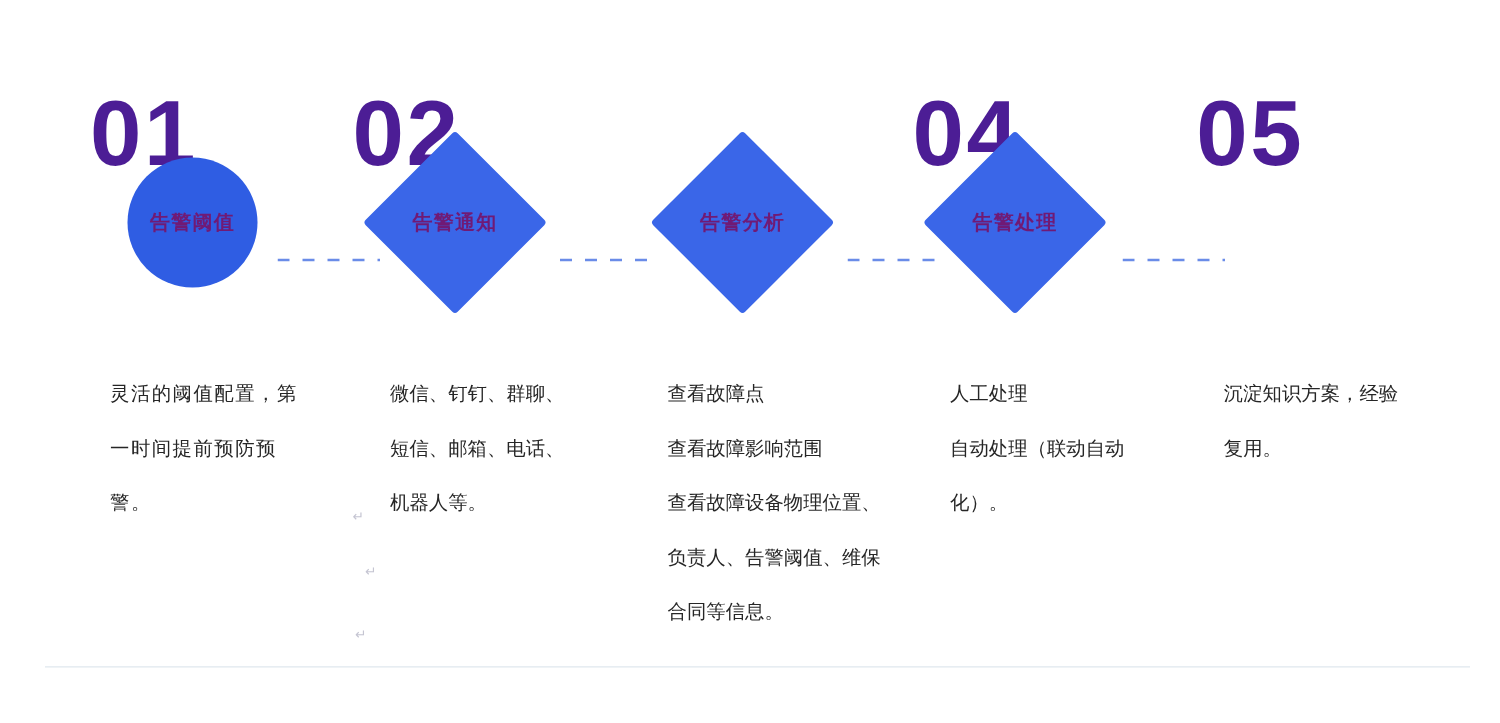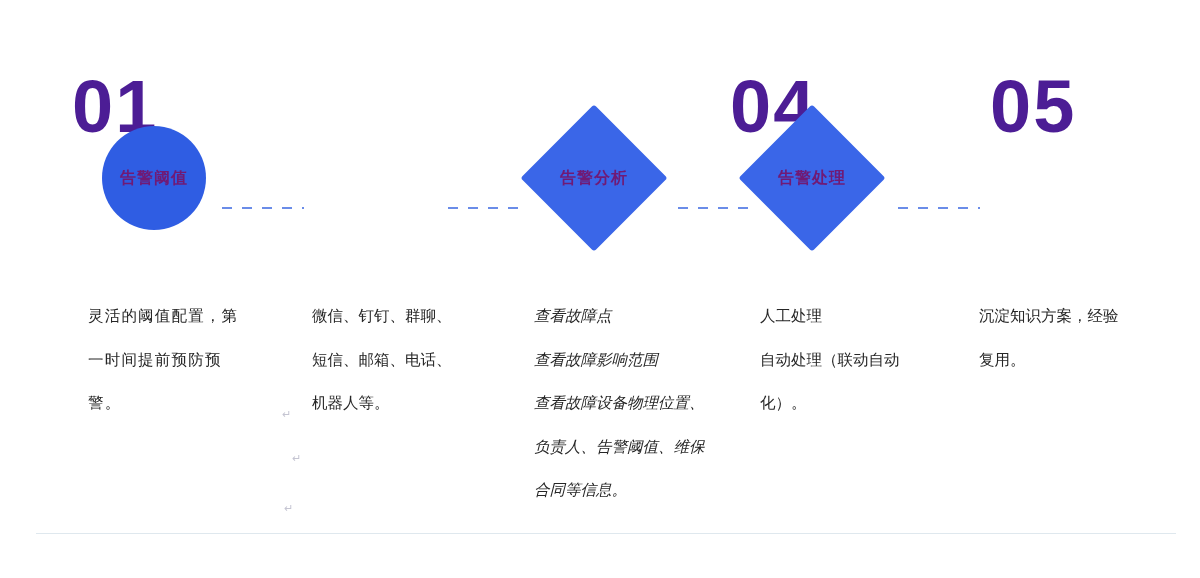--- a/index.html
+++ b/index.html
@@ -31,21 +31,21 @@
   .step {
     position: absolute;
     top: 0;
     width: 200px;
     height: 180px;
   }
   .step-1 { left: 62px; }
   .step-2 { left: 272px; }
   .step-3 { left: 502px; }
   .step-4 { left: 720px; }
-  .step-5 { left: 980px; }
+  .step-5 { left: 947px; }
 
   .bignum {
     position: absolute;
     top: -8px;
     left: 10px;
     font-size: 74px;
     font-weight: bold;
     color: #4c1d95;
     letter-spacing: 2px;
     line-height: 1;
@@ -120,21 +120,21 @@
   .desc {
     position: absolute;
     top: 0;
     font-family: "Liberation Serif", serif;
     font-size: 15.5px;
     color: #262626;
     line-height: 2.55;
   }
   .d1 { left: 84px; width: 180px; }
   .d2 { left: 308px; width: 175px; }
-  .d3 { left: 530px; width: 210px; font-style: italic; }
+  .d3 { left: 530px; width: 210px; }
   .d4 { left: 756px; width: 190px; }
   .d5 { left: 975px; width: 180px; }
 
   .desc p {
     margin: 4px;
   }
   .d1 p { letter-spacing: 1.2px; }
 
   
   .float-mark {
@@ -164,20 +164,27 @@
   <div class="steps">
 
     <div class="step step-1">
       <div class="bignum">01</div>
       <div class="shape-wrap">
         <div class="circle"></div>
         <div class="shape-label">告警阈值</div>
       </div>
     </div>
 
+    <div class="step step-2">
+      <div class="bignum">02</div>
+      <div class="shape-wrap">
+        <div class="diamond"></div>
+        <div class="shape-label">告警通知</div>
+      </div>
+    </div>
 
     <div class="step step-3">
       <div class="shape-wrap">
         <div class="diamond"></div>
         <div class="shape-label">告警分析</div>
       </div>
     </div>
 
     <div class="step step-4">
       <div class="bignum">04</div>

